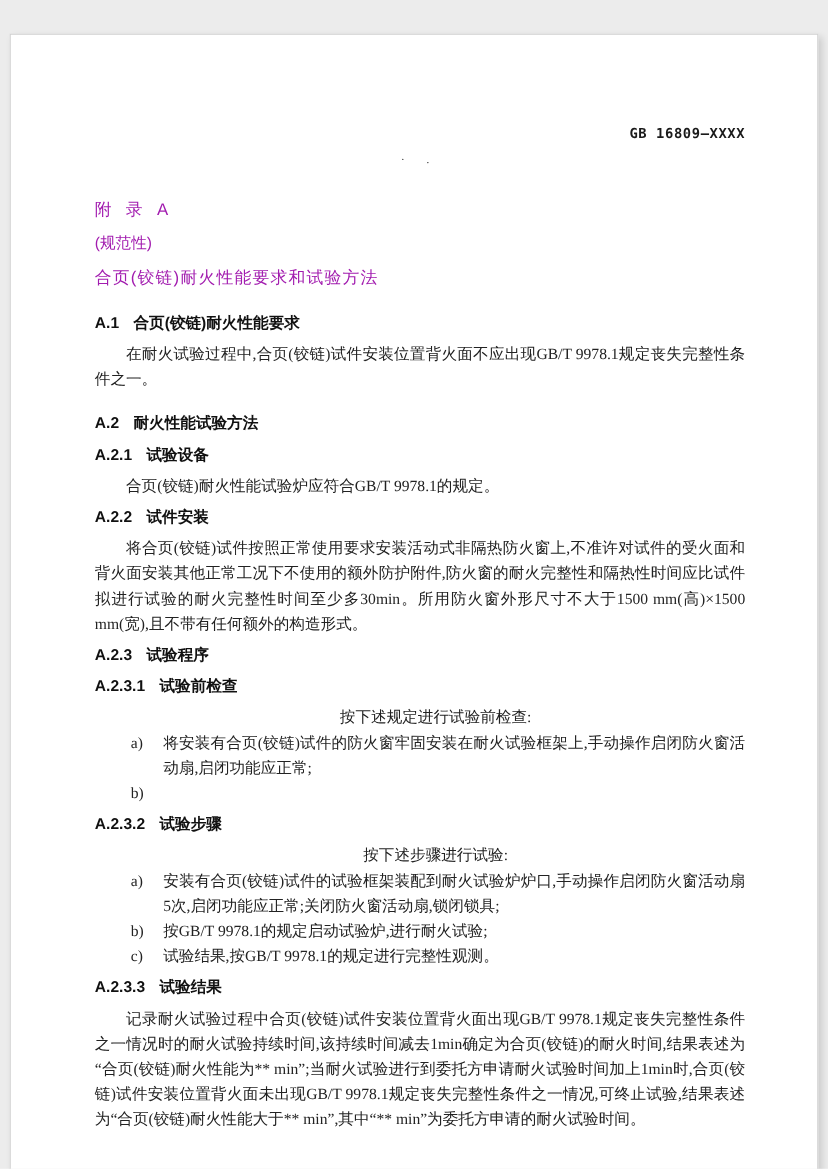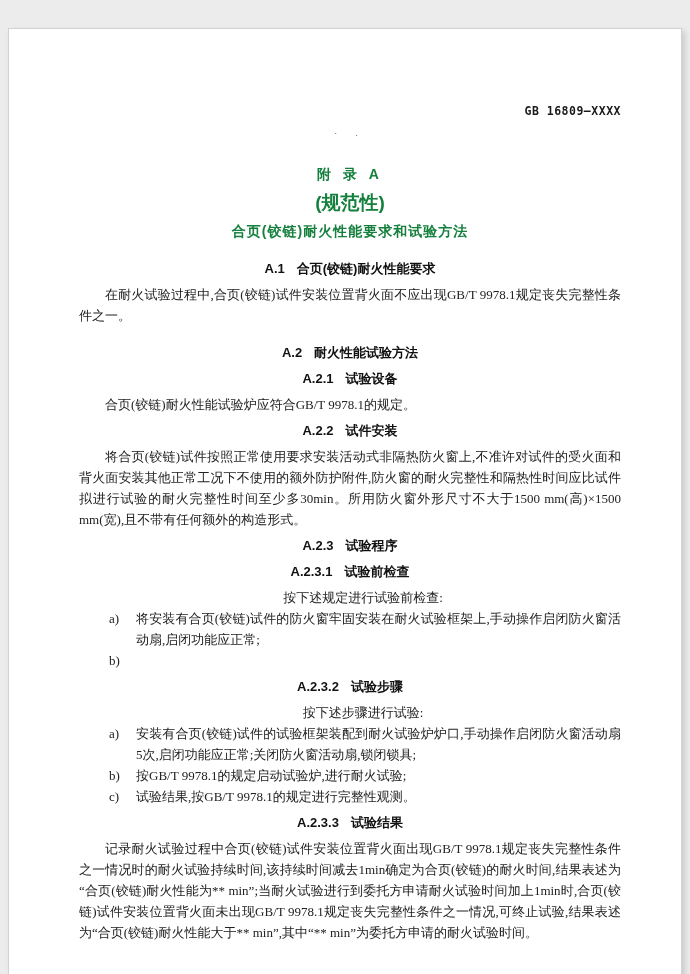--- a/index.html
+++ b/index.html
@@ -40,35 +40,35 @@
   }
   .stray{
     margin-top:6px;
     text-align:center;
     font-size:9px;
     color:#333;
     letter-spacing:8px;
     line-height:10px;
   }
   .doc-title, .doc-sub, .doc-name{
-    text-align:center;
+    text-align:left;
     font-family:"Liberation Sans","DejaVu Sans",sans-serif;
-    font-weight:bold;
-    color:#15803d;
+    font-weight:normal;
+    color:#a21caf;
   }
   .doc-title{margin-top:26px;font-size:14px;letter-spacing:4px;}
-  .doc-sub{margin-top:7px;font-size:19px;}
+  .doc-sub{margin-top:7px;font-size:13px;}
   .doc-name{margin-top:8px;font-size:14px;letter-spacing:1px;}
   .h{
     margin-top:5px;
     font-family:"Liberation Sans","DejaVu Sans",sans-serif;
     font-weight:bold;
     font-size:13px;
     color:#111;
-    text-align:center;
+    text-align:left;
   }
   .h .num{display:inline-block;margin-right:12px;}
   .h1-gap{margin-top:16px;}
   .p{
     margin-top:5px;
     text-indent:2em;
   }
   .intro{
     margin-top:5px;
     text-indent:2em;

